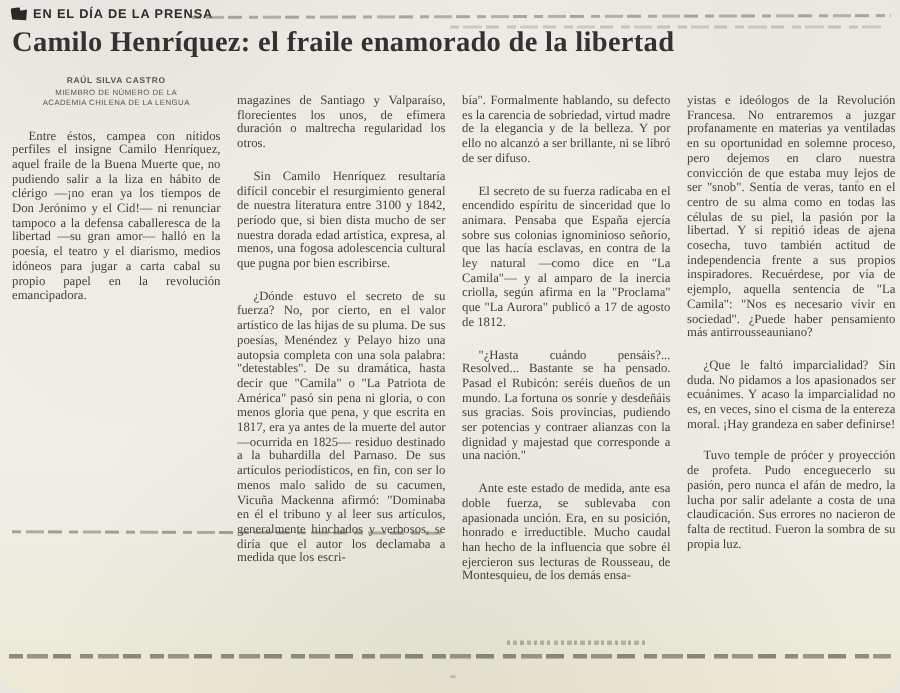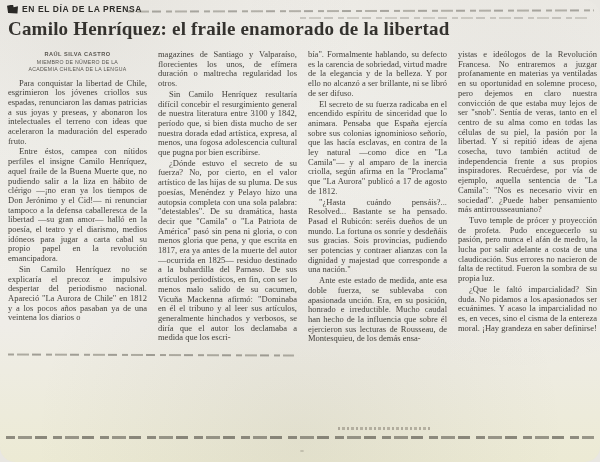--- a/index.html
+++ b/index.html
@@ -30,21 +30,21 @@
     position:absolute;left:8px;top:18px;width:470px;margin:0;
     font-size:19px;font-weight:600;letter-spacing:.2px;color:#34322e;
     filter:blur(.28px);white-space:nowrap;
   }
   .cols{
     position:absolute;left:8px;top:50px;width:589px;
     display:flex;gap:11px;align-items:flex-start;
   }
   .col{width:139px;font-size:8.5px;line-height:9.7px;text-align:justify;
     color:#43413c;filter:blur(.26px);}
-  .col p{margin:0 0 1px 0;}
+  .col p{margin:12px 0 1px 0;}
   .col p.ind{text-indent:11px;}
   .byline{
     text-align:center;font-family:"Liberation Sans", sans-serif;
     margin:1px 8px 5px 8px;color:#57544e;line-height:7.5px;
   }
   .byline .author{font-size:5.6px;font-weight:bold;letter-spacing:.5px;text-transform:uppercase;}
   .byline .aff{font-size:5.2px;letter-spacing:.3px;text-transform:uppercase;}
   .scanline{
     position:absolute;height:2px;opacity:.55;filter:blur(.35px);
     background:repeating-linear-gradient(90deg,
@@ -81,42 +81,40 @@
   <h1 class="headline">Camilo Henríquez: el fraile enamorado de la libertad</h1>
 
   <div class="cols">
 
     <div class="col">
       <div class="byline">
         <div class="author">Raúl Silva Castro</div>
         <div class="aff">Miembro de Número de la</div>
         <div class="aff">Academia Chilena de la Lengua</div>
       </div>
-      <p class="ind">Para conquistar la libertad de Chile, esgrimieron los jóvenes criollos sus espadas, renunciaron las damas patricias a sus joyas y preseas, y abonaron los intelectuales el terreno con ideas que aceleraron la maduración del esperado fruto.</p>
       <p class="ind">Entre éstos, campea con nítidos perfiles el insigne Camilo Henríquez, aquel fraile de la Buena Muerte que, no pudiendo salir a la liza en hábito de clérigo —¡no eran ya los tiempos de Don Jerónimo y el Cid!— ni renunciar tampoco a la defensa caballeresca de la libertad —su gran amor— halló en la poesía, el teatro y el diarismo, medios idóneos para jugar a carta cabal su propio papel en la revolución emancipadora.</p>
-      <p class="ind">Sin Camilo Henríquez no se explicaría el precoz e impulsivo despertar del periodismo nacional. Apareció "La Aurora de Chile" en 1812 y a los pocos años pasaban ya de una veintena los diarios o</p>
     </div>
 
     <div class="col">
       <p>magazines de Santiago y Valparaíso, florecientes los unos, de efímera duración o maltrecha regularidad los otros.</p>
       <p class="ind">Sin Camilo Henríquez resultaría difícil concebir el resurgimiento general de nuestra literatura entre 3100 y 1842, período que, si bien dista mucho de ser nuestra dorada edad artística, expresa, al menos, una fogosa adolescencia cultural que pugna por bien escribirse.</p>
       <p class="ind">¿Dónde estuvo el secreto de su fuerza? No, por cierto, en el valor artístico de las hijas de su pluma. De sus poesías, Menéndez y Pelayo hizo una autopsia completa con una sola palabra: "detestables". De su dramática, hasta decir que "Camila" o "La Patriota de América" pasó sin pena ni gloria, o con menos gloria que pena, y que escrita en 1817, era ya antes de la muerte del autor —ocurrida en 1825— residuo destinado a la buhardilla del Parnaso. De sus artículos periodísticos, en fin, con ser lo menos malo salido de su cacumen, Vicuña Mackenna afirmó: "Dominaba en él el tribuno y al leer sus artículos, generalmente hinchados y verbosos, se diría que el autor los declamaba a medida que los escri-</p>
     </div>
 
     <div class="col">
       <p>bía". Formalmente hablando, su defecto es la carencia de sobriedad, virtud madre de la elegancia y de la belleza. Y por ello no alcanzó a ser brillante, ni se libró de ser difuso.</p>
       <p class="ind">El secreto de su fuerza radicaba en el encendido espíritu de sinceridad que lo animara. Pensaba que España ejercía sobre sus colonias ignominioso señorío, que las hacía esclavas, en contra de la ley natural —como dice en "La Camila"— y al amparo de la inercia criolla, según afirma en la "Proclama" que "La Aurora" publicó a 17 de agosto de 1812.</p>
       <p class="ind">"¿Hasta cuándo pensáis?... Resolved... Bastante se ha pensado. Pasad el Rubicón: seréis dueños de un mundo. La fortuna os sonríe y desdeñáis sus gracias. Sois provincias, pudiendo ser potencias y contraer alianzas con la dignidad y majestad que corresponde a una nación."</p>
       <p class="ind">Ante este estado de medida, ante esa doble fuerza, se sublevaba con apasionada unción. Era, en su posición, honrado e irreductible. Mucho caudal han hecho de la influencia que sobre él ejercieron sus lecturas de Rousseau, de Montesquieu, de los demás ensa-</p>
     </div>
 
     <div class="col">
       <p>yistas e ideólogos de la Revolución Francesa. No entraremos a juzgar profanamente en materias ya ventiladas en su oportunidad en solemne proceso, pero dejemos en claro nuestra convicción de que estaba muy lejos de ser "snob". Sentía de veras, tanto en el centro de su alma como en todas las células de su piel, la pasión por la libertad. Y si repitió ideas de ajena cosecha, tuvo también actitud de independencia frente a sus propios inspiradores. Recuérdese, por vía de ejemplo, aquella sentencia de "La Camila": "Nos es necesario vivir en sociedad". ¿Puede haber pensamiento más antirrousseauniano?</p>
+      <p class="ind">¿Que le faltó imparcialidad? Sin duda. No pidamos a los apasionados ser ecuánimes. Y acaso la imparcialidad no es, en veces, sino el cisma de la entereza moral. ¡Hay grandeza en saber definirse!</p>
       <p class="ind">Tuvo temple de prócer y proyección de profeta. Pudo enceguecerlo su pasión, pero nunca el afán de medro, la lucha por salir adelante a costa de una claudicación. Sus errores no nacieron de falta de rectitud. Fueron la sombra de su propia luz.</p>
-      <p class="ind">¿Que le faltó imparcialidad? Sin duda. No pidamos a los apasionados ser ecuánimes. Y acaso la imparcialidad no es, en veces, sino el cisma de la entereza moral. ¡Hay grandeza en saber definirse!</p>
     </div>
 
   </div>
 
   <div class="scanline mid"></div>
   <div class="smudge"></div>
   <div class="scanline bottom"></div>
 
   <div class="speck" style="left:570px;top:120px;width:3px;height:2px;"></div>
   <div class="speck" style="left:540px;top:300px;width:2px;height:2px;"></div>

